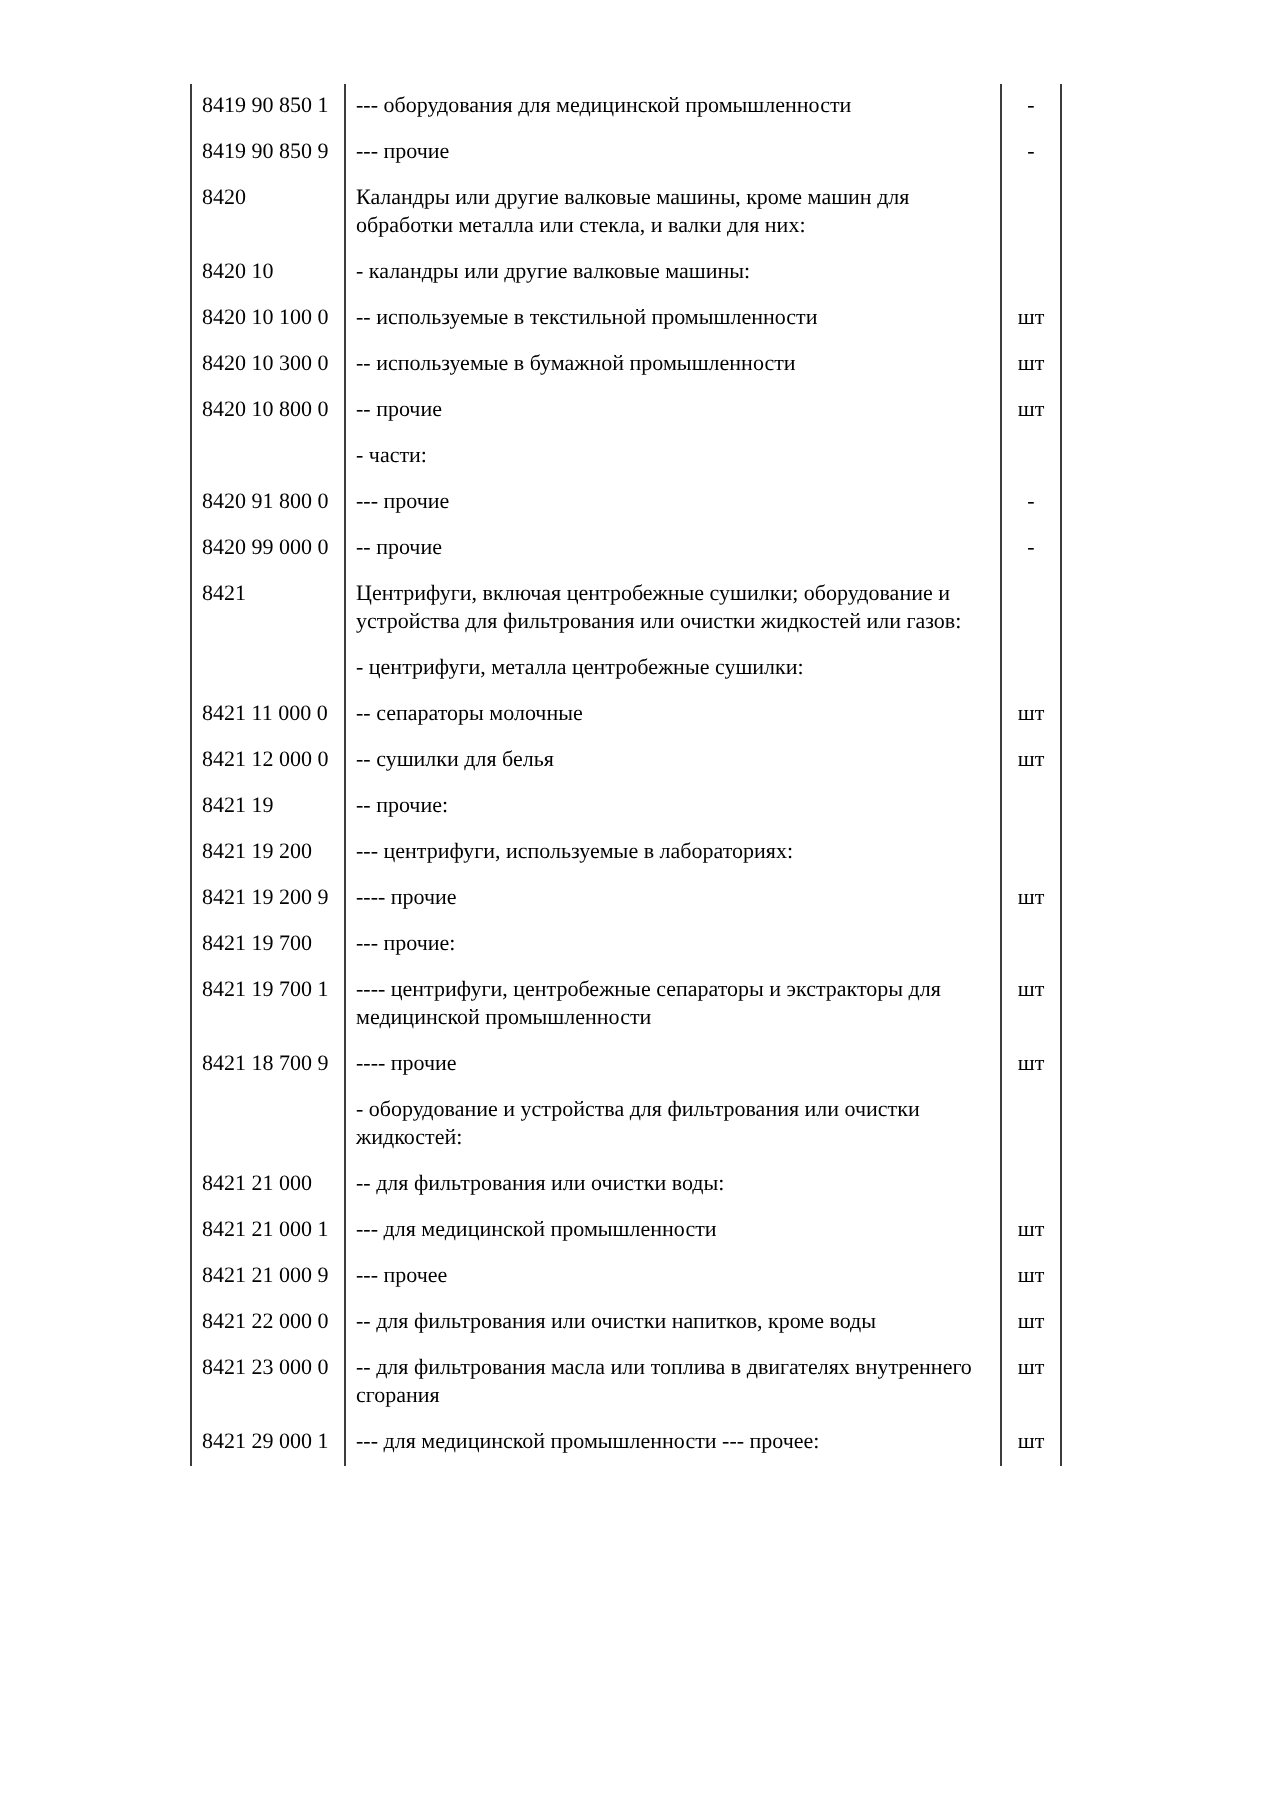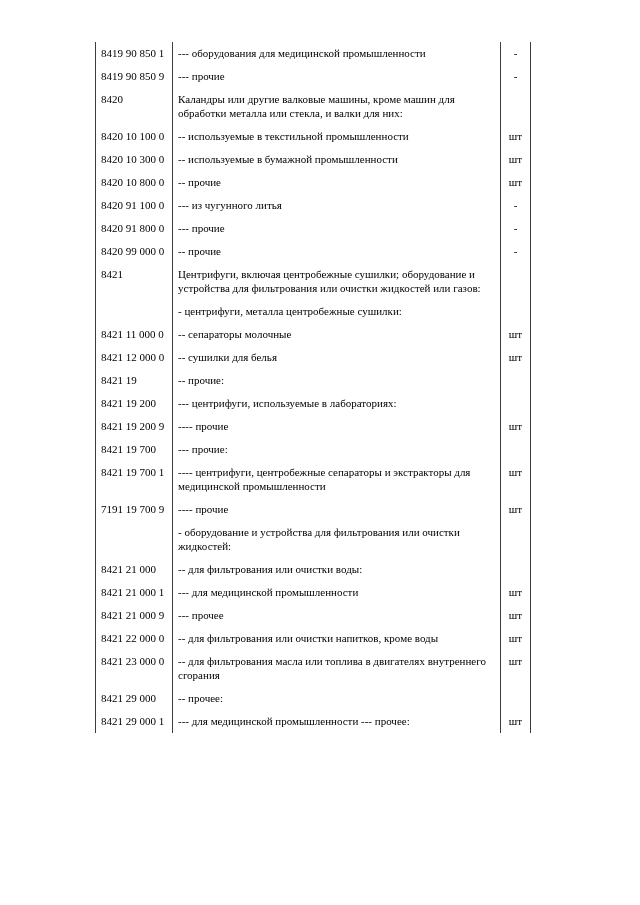--- a/index.html
+++ b/index.html
@@ -72,42 +72,48 @@
           <td class="unit">-</td>
           <td class="rate">0</td>
         </tr>
         <tr>
           <td class="code">8420</td>
           <td class="description">Каландры или другие валковые машины, кроме машин для обработки металла или стекла, и валки для них:</td>
           <td class="unit"></td>
           <td class="rate"></td>
         </tr>
         <tr>
+          <td class="code">8420 10</td>
+          <td class="description">- каландры или другие валковые машины:</td>
+          <td class="unit"></td>
+          <td class="rate"></td>
+        </tr>
+        <tr>
           <td class="code">8420 10 100 0</td>
           <td class="description">-- используемые в текстильной промышленности</td>
           <td class="unit">шт</td>
           <td class="rate">0</td>
         </tr>
         <tr>
           <td class="code">8420 10 300 0</td>
           <td class="description">-- используемые в бумажной промышленности</td>
           <td class="unit">шт</td>
           <td class="rate">0</td>
         </tr>
         <tr>
           <td class="code">8420 10 800 0</td>
           <td class="description">-- прочие</td>
           <td class="unit">шт</td>
           <td class="rate">0</td>
         </tr>
         <tr>
-          <td class="code">8420 91 100 0</td>
-          <td class="description">--- из чугунного литья</td>
-          <td class="unit">-</td>
-          <td class="rate">0</td>
+          <td class="code"></td>
+          <td class="description">- части:</td>
+          <td class="unit"></td>
+          <td class="rate"></td>
         </tr>
         <tr>
           <td class="code">8420 91 800 0</td>
           <td class="description">--- прочие</td>
           <td class="unit">-</td>
           <td class="rate">0</td>
         </tr>
         <tr>
           <td class="code">8420 99 000 0</td>
           <td class="description">-- прочие</td>
@@ -162,21 +168,21 @@
           <td class="unit"></td>
           <td class="rate"></td>
         </tr>
         <tr>
           <td class="code">8421 19 700 1</td>
           <td class="description">---- центрифуги, центробежные сепараторы и экстракторы для медицинской промышленности</td>
           <td class="unit">шт</td>
           <td class="rate">0</td>
         </tr>
         <tr>
-          <td class="code">7191 19 700 9</td>
+          <td class="code">8421 18 700 9</td>
           <td class="description">---- прочие</td>
           <td class="unit">шт</td>
           <td class="rate">0</td>
         </tr>
         <tr>
           <td class="code"></td>
           <td class="description">- оборудование и устройства для фильтрования или очистки жидкостей:</td>
           <td class="unit"></td>
           <td class="rate"></td>
         </tr>
@@ -202,26 +208,20 @@
           <td class="code">8421 22 000 0</td>
           <td class="description">-- для фильтрования или очистки напитков, кроме воды</td>
           <td class="unit">шт</td>
           <td class="rate">0</td>
         </tr>
         <tr>
           <td class="code">8421 23 000 0</td>
           <td class="description">-- для фильтрования масла или топлива в двигателях внутреннего сгорания</td>
           <td class="unit">шт</td>
           <td class="rate">2</td>
-        </tr>
-        <tr>
-          <td class="code">8421 29 000</td>
-          <td class="description">-- прочее:</td>
-          <td class="unit"></td>
-          <td class="rate"></td>
         </tr>
         <tr>
           <td class="code">8421 29 000 1</td>
           <td class="description">--- для медицинской промышленности --- прочее:</td>
           <td class="unit">шт</td>
           <td class="rate">0</td>
         </tr>
       </tbody>
   </table>
 </div>

